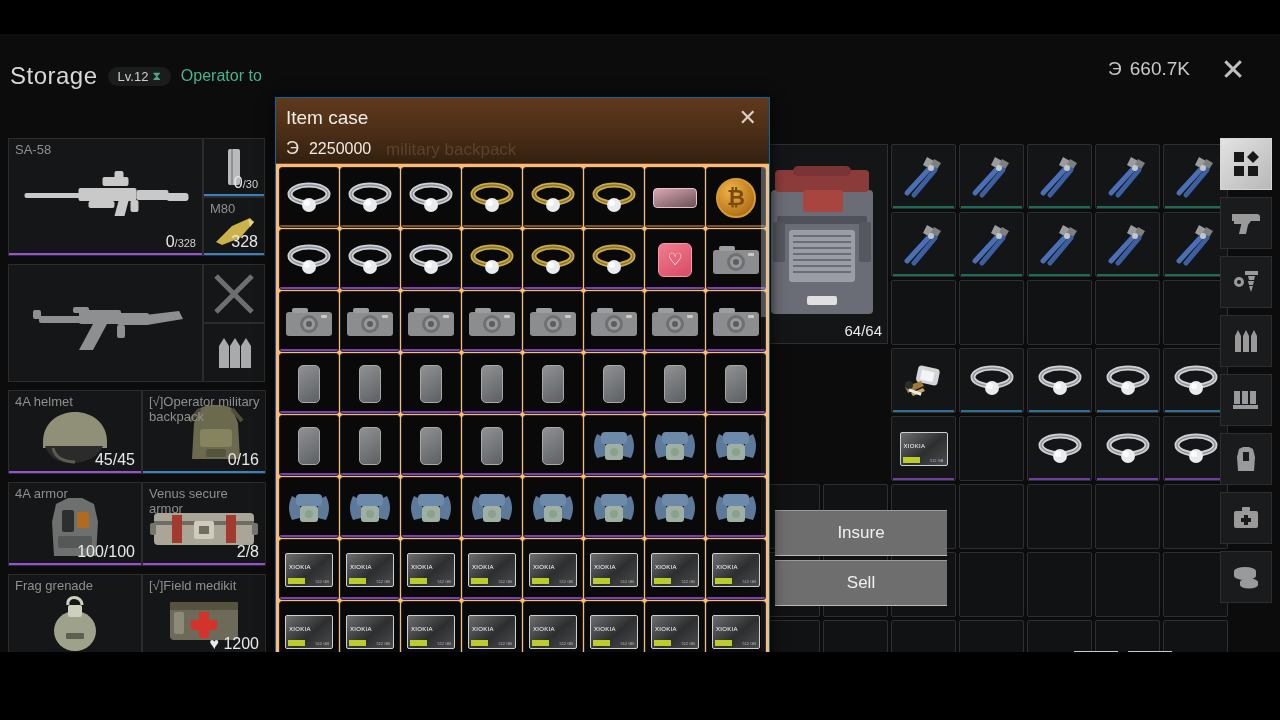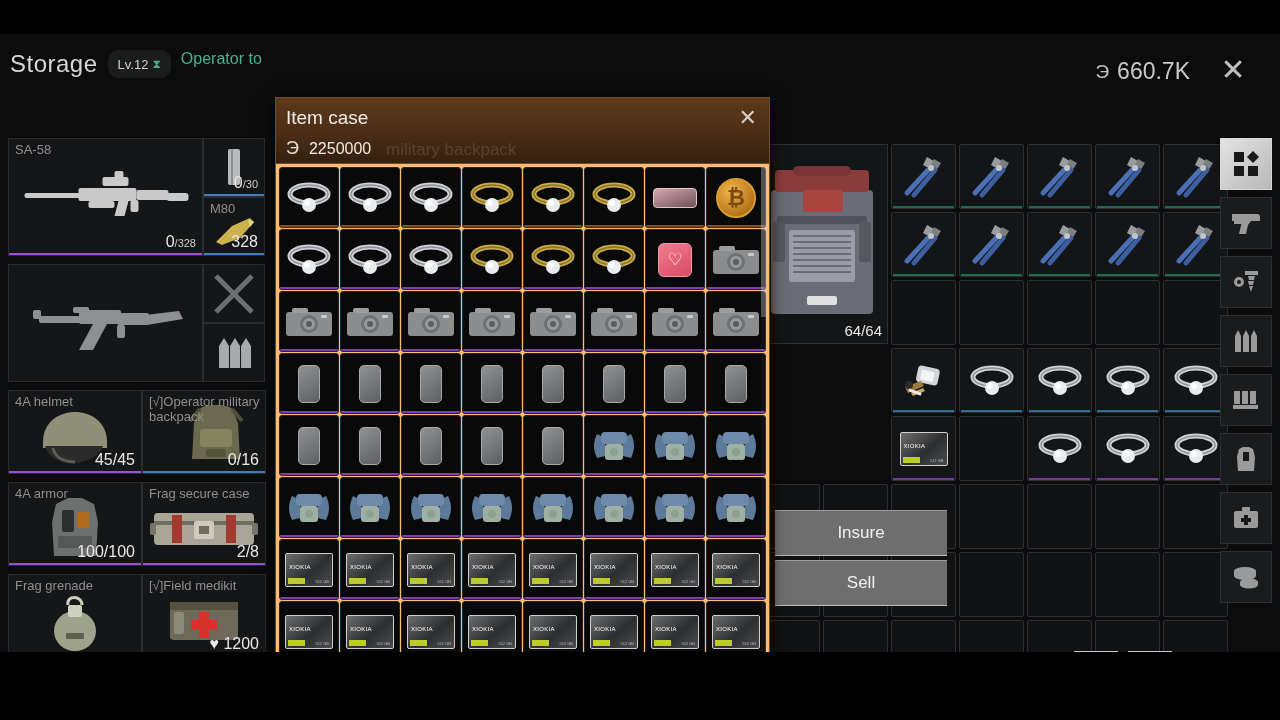--- a/index.html
+++ b/index.html
@@ -12,33 +12,33 @@
   #app { position: relative; width: 1280px; height: 720px; background: #000; }
 
   
   .letterbox-top { position:absolute; left:0; top:0; width:1280px; height:34px; background:#000; z-index:60;}
   .letterbox-bottom { position:absolute; left:0; bottom:0; width:1280px; height:68px; background:#000; z-index:60;}
 
   
   .game { position:absolute; left:0; top:34px; width:1280px; height:618px; background:#0c0c0d; }
 
   
-  .hdr-left { position:absolute; left:10px; top:16px; display:flex; gap:10px; }
+  .hdr-left { position:absolute; left:10px; top:28px; display:flex; align-items:center; gap:10px; }
   .hdr-title { font-size:24px; color:#d8d8d8; letter-spacing:.5px; }
   .lvl-pill {
     display:flex; align-items:center; gap:4px;
     background:#1b1d1d; border-radius:11px; padding:2px 10px;
     font-size:13px; color:#cfcfcf;
   }
   .lvl-pill .hourglass { color:#4aa88c; font-size:12px; }
   .upgrading { font-size:16px; color:#46b392; white-space:nowrap; }
 
   .hdr-right { position:absolute; right:90px; top:24px; display:flex; align-items:center; gap:8px; }
   .cur-glyph { font-size:19px; color:#c6c6c6; }
-  .cur-val { font-size:23px; color:#c9c9c9; }
+  .cur-val { font-size:19px; color:#c9c9c9; }
   .close-x {
     position:absolute; right:30px; top:20px;
     width:34px; height:34px; color:#bfbfbf; font-size:30px; line-height:32px;
     text-align:center; font-weight:300;
   }
 
   
   .left-panel { position:absolute; left:0; top:72px; width:268px; height:546px; }
   .eq-row { position:absolute; left:8px; display:flex; }
   .eq-cell {
@@ -333,21 +333,21 @@
           <svg class="silh" style="top:56%;" width="62" height="66" viewBox="0 0 62 66">
             <path d="M12 8 L24 2 L38 2 L50 8 L54 26 L52 60 L10 60 L8 26 Z" fill="#6e7070"></path>
             <rect x="18" y="14" width="12" height="22" rx="2" fill="#2d2e2e"></rect>
             <rect x="33" y="16" width="12" height="16" rx="2" fill="#b36a1d"></rect>
             <rect x="14" y="40" width="34" height="12" rx="2" fill="#565858"></rect>
           </svg>
           <span class="eq-count">100/100</span>
           <div class="eq-bar bar-purple"></div>
         </div>
         <div class="eq-cell" style="width:124px;height:84px;">
-          <span class="eq-name" style="max-width:118px;">Frag secure case</span>
+          <span class="eq-name" style="max-width:118px;">Venus secure armor</span>
           <svg class="silh" style="top:56%;" width="108" height="44" viewBox="0 0 108 44">
             <rect x="4" y="6" width="100" height="32" rx="4" fill="#a9a597"></rect>
             <rect x="4" y="14" width="100" height="4" fill="#6f6c62"></rect>
             <rect x="22" y="8" width="10" height="28" fill="#a33a30"></rect>
             <rect x="76" y="8" width="10" height="28" fill="#a33a30"></rect>
             <rect x="44" y="14" width="20" height="18" rx="2" fill="#cfcabb"></rect>
             <rect x="49" y="19" width="10" height="8" fill="#6f6c62"></rect>
             <rect x="0" y="16" width="6" height="12" rx="2" fill="#77746a"></rect>
             <rect x="102" y="16" width="6" height="12" rx="2" fill="#77746a"></rect>
           </svg>

